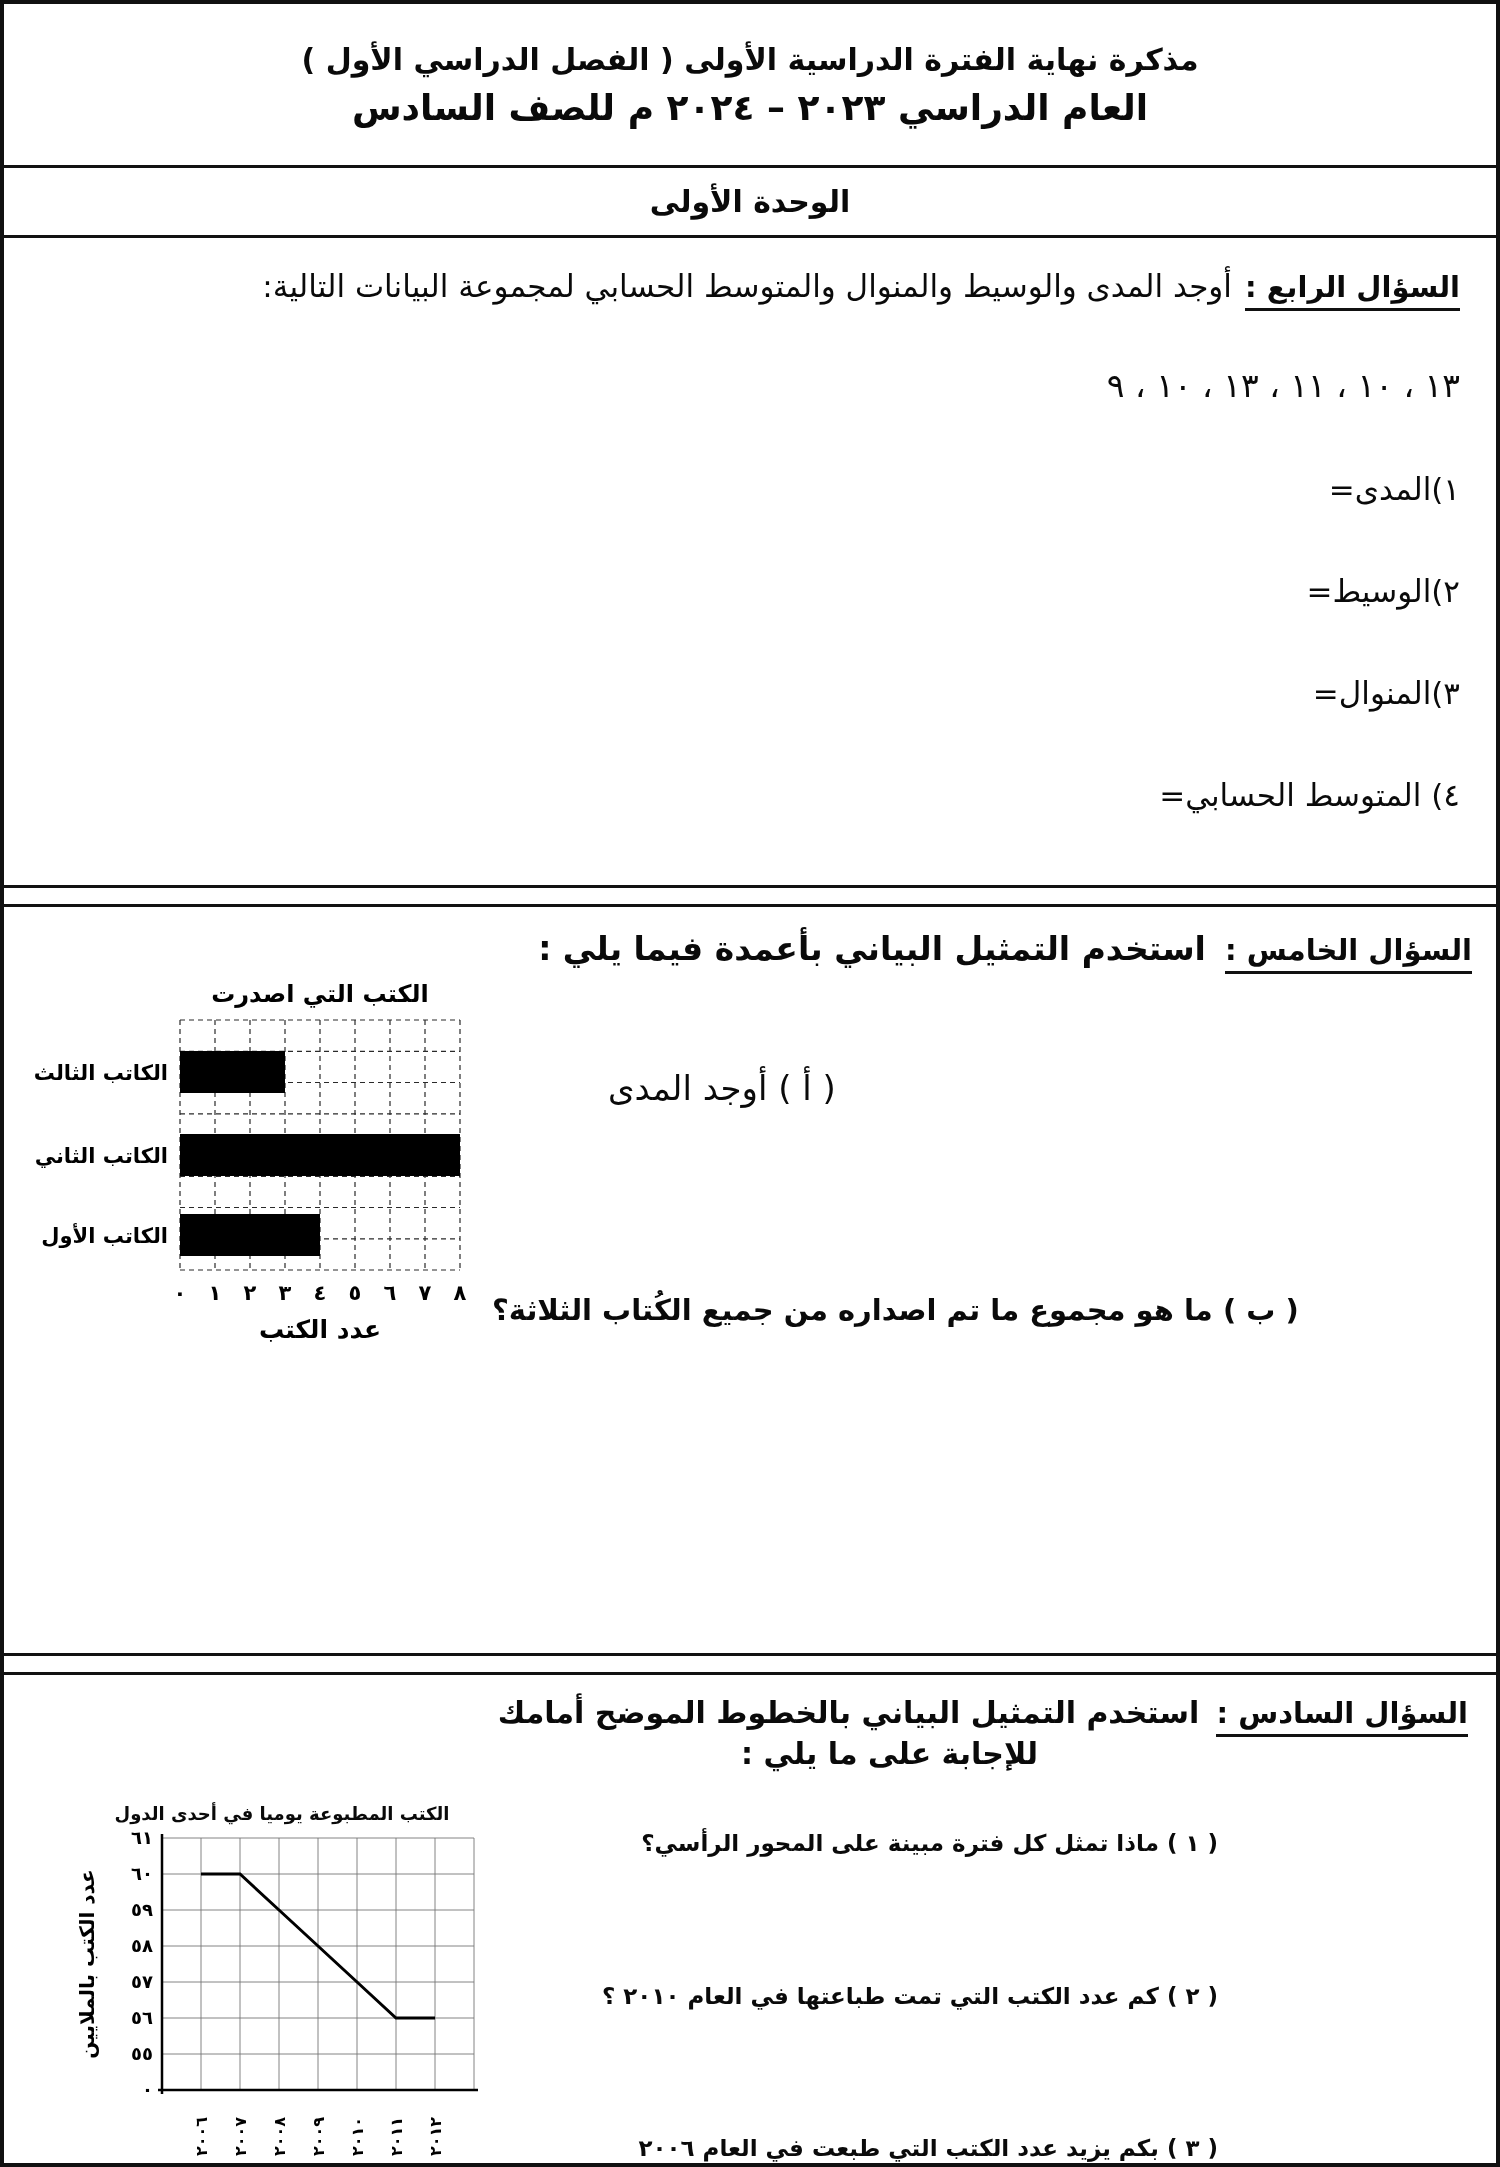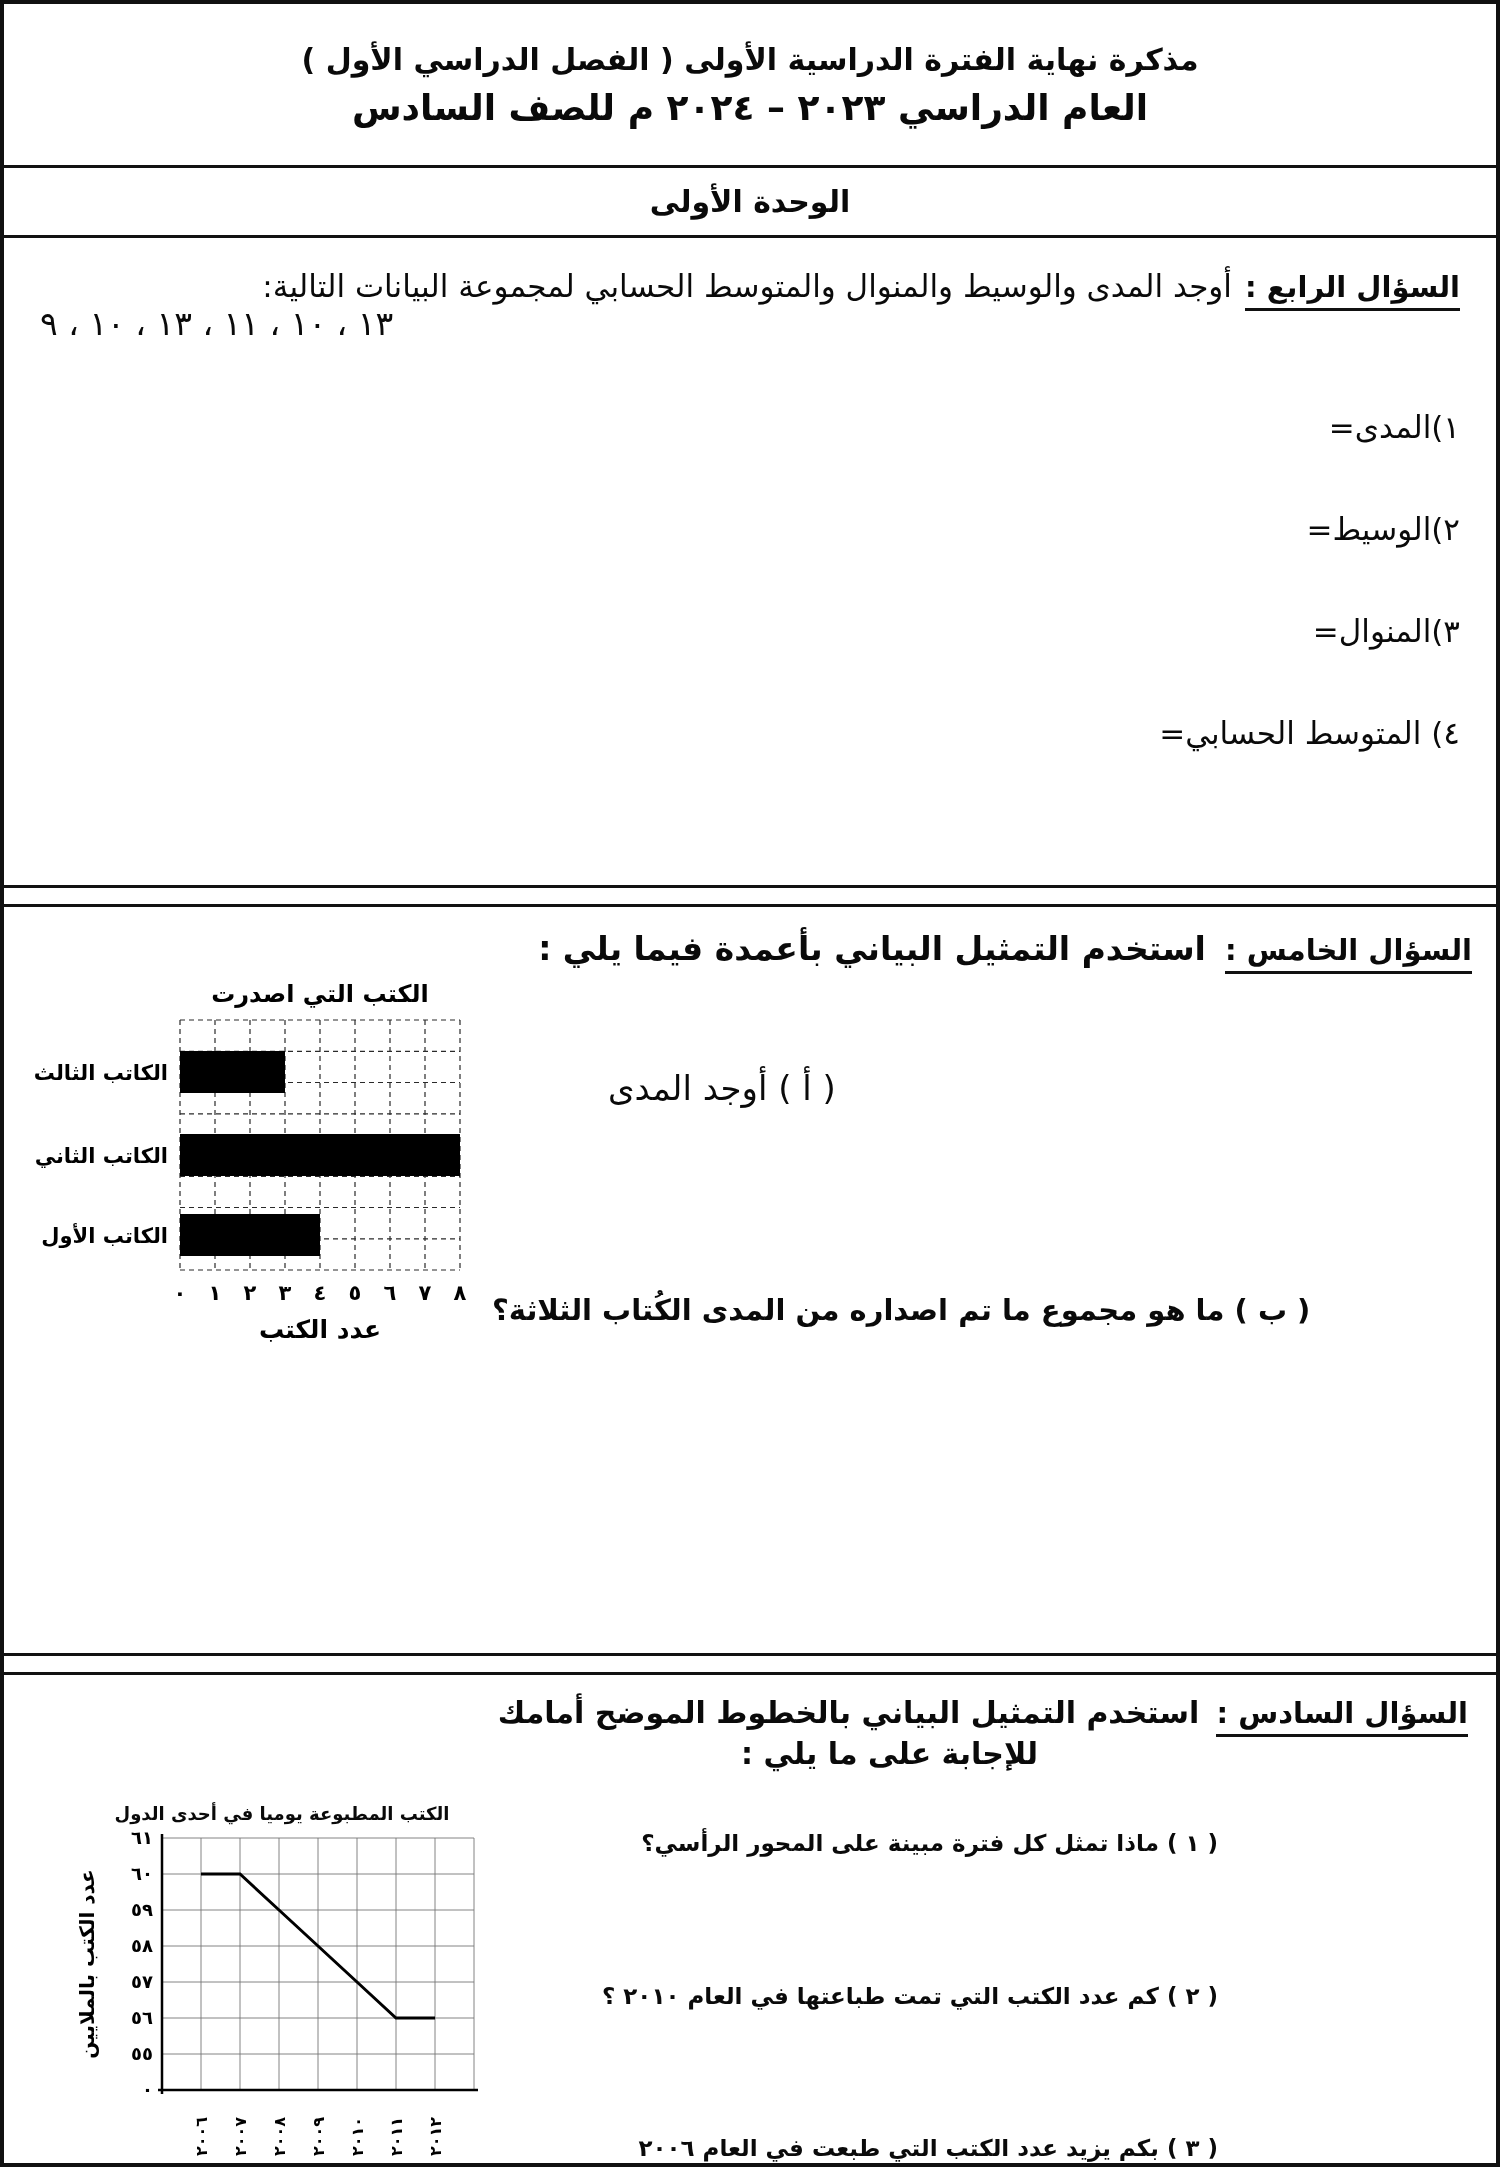--- a/index.html
+++ b/index.html
@@ -14,21 +14,21 @@
   .header-line1 { font-size:30px; font-weight:bold; }
   .header-line2 { font-size:36px; font-weight:bold; }
 
   .unit-bar { height:70px; border-bottom:3px solid #111; display:flex; align-items:center;
               justify-content:center; font-size:30px; font-weight:bold; }
 
   
   .q4 { height:650px; border-bottom:3px solid #111; padding:30px 36px; }
   .q-label { font-weight:bold; font-size:29px; border-bottom:3px solid #111; padding-bottom:4px; }
   .q4-prompt { font-size:31px; margin-right:8px; }
-  .q4-data { text-align:left; font-size:33px; letter-spacing:2px; }
+  .q4-data { text-align:right; margin-top:62px; font-size:33px; letter-spacing:2px; }
   .q4-item { margin-top:66px; font-size:31px; }
 
   
   .qbox { border-top:3px solid #111; border-bottom:3px solid #111; margin-top:16px; }
 
   
   .q5 { height:752px; padding:22px 24px; }
   .q5-prompt { font-size:33px; font-weight:bold; margin-right:14px; }
   .q5-row { display:flex; margin-top:8px; }
   .q5-questions { flex:1; }
@@ -77,21 +77,21 @@
   </div>
 
   <div class="qbox q5">
     <div>
       <span class="q-label">السؤال الخامس :</span>
       <span class="q5-prompt">استخدم التمثيل البياني بأعمدة فيما يلي :</span>
     </div>
     <div class="q5-row">
       <div class="q5-questions">
         <div class="q5-a">( أ )  أوجد المدى</div>
-        <div class="q5-b">( ب ) ما هو مجموع ما تم اصداره من المدى الكُتاب الثلاثة؟</div>
+        <div class="q5-b">( ب ) ما هو مجموع ما تم اصداره من جميع الكُتاب الثلاثة؟</div>
       </div>
       <div class="q5-chart">
         <svg id="bar-chart-svg" width="450" height="372">
             <line x1="152" y1="44" x2="152" y2="294" stroke="#2a2a2a" stroke-width="1.2" stroke-dasharray="5 4"></line>
             <line x1="187" y1="44" x2="187" y2="294" stroke="#2a2a2a" stroke-width="1.2" stroke-dasharray="5 4"></line>
             <line x1="222" y1="44" x2="222" y2="294" stroke="#2a2a2a" stroke-width="1.2" stroke-dasharray="5 4"></line>
             <line x1="257" y1="44" x2="257" y2="294" stroke="#2a2a2a" stroke-width="1.2" stroke-dasharray="5 4"></line>
             <line x1="292" y1="44" x2="292" y2="294" stroke="#2a2a2a" stroke-width="1.2" stroke-dasharray="5 4"></line>
             <line x1="327" y1="44" x2="327" y2="294" stroke="#2a2a2a" stroke-width="1.2" stroke-dasharray="5 4"></line>
             <line x1="362" y1="44" x2="362" y2="294" stroke="#2a2a2a" stroke-width="1.2" stroke-dasharray="5 4"></line>

